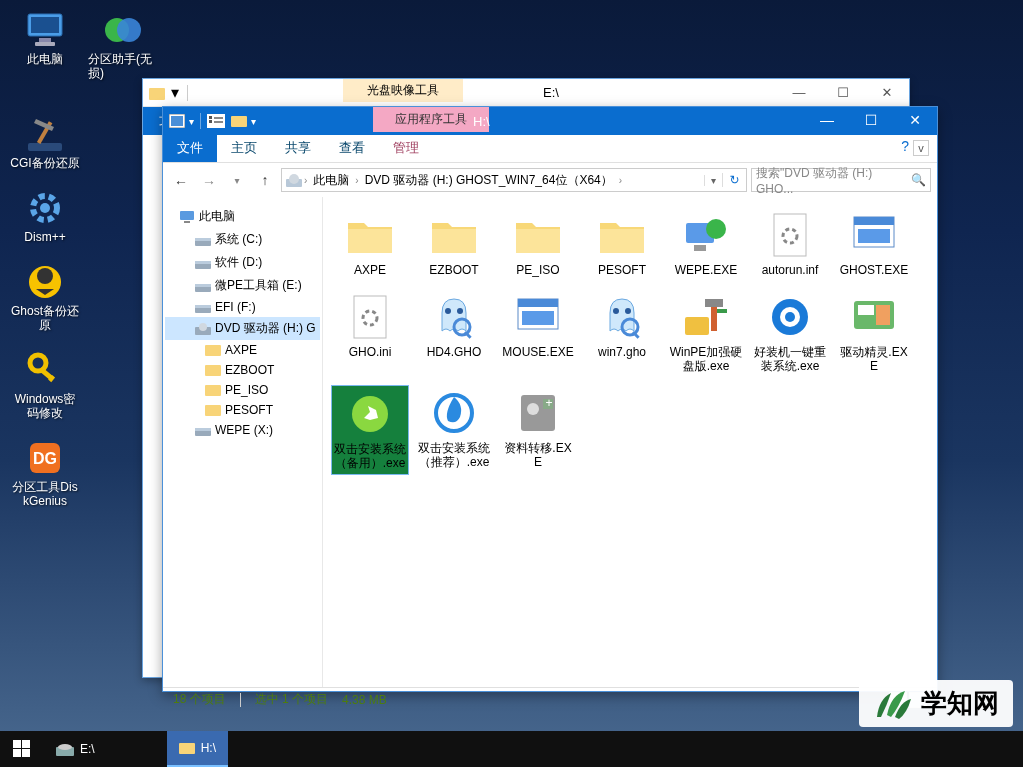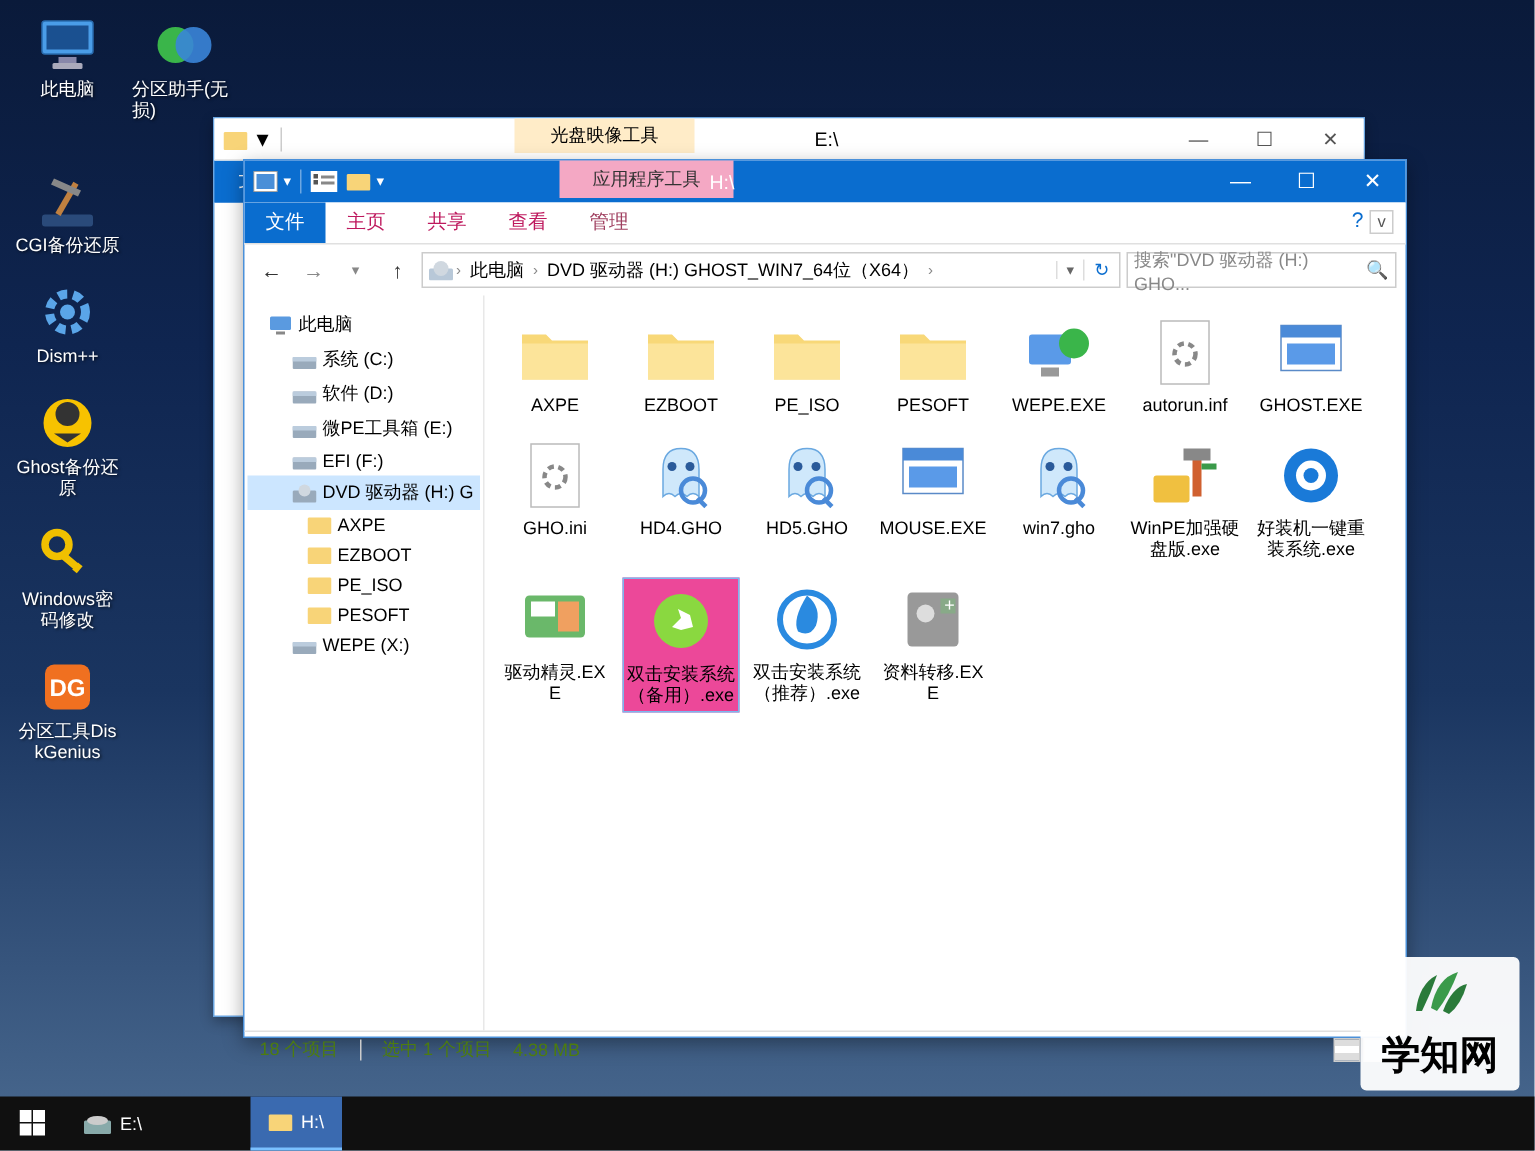--- a/index.html
+++ b/index.html
@@ -23,21 +23,21 @@
 
 
 .window { position: absolute; top: 106px; left: 162px; width: 776px; height: 586px; background: #fff; border: 1px solid #4a90d9; box-shadow: 0 4px 12px rgba(0,0,0,0.35); }
 .titlebar2 { height: 28px; background: #0a6dcf; display: flex; align-items: center; padding-left: 6px; position: relative; }
 .titlebar2 .tool-tab2 { position: absolute; left: 210px; top: 0; background: #f4a8c4; padding: 4px 22px; font-size: 12px; color: #333; }
 .titlebar2 .title-h { position: absolute; left: 310px; color: #fff; font-size: 13px; }
 .titlebar2 .win-controls { position: absolute; right: 0; top: 0; display: flex; }
 .titlebar2 .win-btn { width: 44px; height: 26px; text-align: center; font-size: 14px; color: #fff; line-height: 26px; font-weight: 300; }
 
 .ribbon-tabs { height: 28px; background: #fff; display: flex; border-bottom: 1px solid #e0e0e0; position: relative; }
-.ribbon-tabs .tab { padding: 4px 14px; font-size: 13px; color: #be185d; }
+.ribbon-tabs .tab { padding: 4px 14px; font-size: 13px; color: #0c4a6e; }
 .ribbon-tabs .tab.file { background: #0a6dcf; color: #fff; }
 .ribbon-tabs .tab.manage { color: #a04060; }
 .ribbon-tabs .expander { position: absolute; right: 8px; top: 5px; font-size: 11px; color: #555; width: 16px; height: 16px; border: 1px solid #ccc; text-align: center; line-height: 14px; }
 .ribbon-tabs .help { position: absolute; right: 28px; top: 3px; font-size: 14px; color: #0a6dcf; }
 
 .addr-row { height: 34px; display: flex; align-items: center; padding: 4px 6px; gap: 4px; }
 .nav-btn { width: 24px; height: 24px; display: flex; align-items: center; justify-content: center; color: #888; font-size: 14px; }
 .nav-btn.active { color: #333; }
 .addr-bar { flex: 1; height: 24px; border: 1px solid #ccc; display: flex; align-items: center; font-size: 12px; padding-left: 4px; }
 .addr-bar .part { padding: 0 4px; }
@@ -49,36 +49,36 @@
 .content-row { display: flex; height: 490px; }
 .tree { width: 160px; border-right: 1px solid #e8e8e8; padding: 8px 2px; font-size: 12px; overflow: hidden; }
 .tree .node { display: flex; align-items: center; padding: 3px 2px 3px 14px; white-space: nowrap; gap: 4px; }
 .tree .node.selected { background: #cce6ff; }
 .tree .sub { padding-left: 30px; }
 .tree .sub2 { padding-left: 40px; }
 .tree-icon { width: 16px; height: 14px; }
 
 .files { flex: 1; padding: 10px 8px; display: flex; flex-wrap: wrap; align-content: flex-start; gap: 8px 6px; }
 .file-item { width: 78px; text-align: center; font-size: 12px; padding: 4px 2px; }
-.file-item.selected { background: #ec4899; border: 1px solid #7ab8ef; }
+.file-item.selected { background: #15803d; border: 1px solid #7ab8ef; }
 .file-item .icon64 { width: 56px; height: 48px; margin: 0 auto 4px; display: flex; align-items: center; justify-content: center; }
 .file-item .fname { line-height: 14px; word-break: break-all; }
 
 .statusbar { height: 24px; border-top: 1px solid #e0e0e0; font-size: 12px; display: flex; align-items: center; padding: 0 10px; color: #4d7c0f; gap: 14px; }
 .statusbar .view-icons { margin-left: auto; display: flex; gap: 2px; }
 .statusbar .v-icon { width: 18px; height: 16px; border: 1px solid #ccc; }
 
 
 .taskbar { position: absolute; bottom: 0; left: 0; right: 0; height: 36px; background: #101010; display: flex; align-items: center; }
 .start-btn { width: 44px; height: 36px; display: flex; align-items: center; justify-content: center; }
 .task-btn { height: 36px; padding: 0 12px; display: flex; align-items: center; color: #fff; font-size: 12px; gap: 6px; }
 .task-btn.active { background: #3a6ab0; border-bottom: 2px solid #7ac0ff; }
 
 
-.watermark { position: absolute; right: 10px; bottom: 40px; background: rgba(255,255,255,0.95); padding: 6px 14px; display: flex; align-items: center; gap: 8px; font-size: 26px; font-weight: bold; border-radius: 4px; flex-direction: column; }
+.watermark { position: absolute; right: 10px; bottom: 40px; background: rgba(255,255,255,0.95); padding: 6px 14px; display: flex; align-items: center; gap: 8px; font-size: 26px; font-weight: bold; border-radius: 4px; }
 .watermark .leaf { width: 40px; height: 34px; }
 
 
 .num-label { position: absolute; top: 646px; left: 147px; color: #fff; font-size: 12px; text-shadow: 1px 1px 2px rgba(0,0,0,0.7); }
 
 svg { display: block; }
 </style>
 </head>
 <body>
 
@@ -397,32 +397,20 @@
               <circle cx="16" cy="16" r="3" fill="#2a5a9a"></circle>
               <circle cx="28" cy="16" r="3" fill="#2a5a9a"></circle>
               <circle cx="30" cy="32" r="8" fill="none" stroke="#4a8ad8" stroke-width="3"></circle>
               <rect x="34" y="36" width="8" height="3" fill="#4a8ad8" transform="rotate(45 34 36)"></rect>
             </svg>
           </div>
           <div class="fname">HD4.GHO</div>
         </div>
         <div class="file-item">
           <div class="icon64">
-            <svg width="44" height="44" viewBox="0 0 44 44">
-              <path d="M22 4 Q10 4 10 18 L10 36 Q14 32 18 36 Q22 32 26 36 Q30 32 34 36 L34 18 Q34 4 22 4 Z" fill="#cfe8fb" stroke="#6aa8e0"></path>
-              <circle cx="16" cy="16" r="3" fill="#2a5a9a"></circle>
-              <circle cx="28" cy="16" r="3" fill="#2a5a9a"></circle>
-              <circle cx="30" cy="32" r="8" fill="none" stroke="#4a8ad8" stroke-width="3"></circle>
-              <rect x="34" y="36" width="8" height="3" fill="#4a8ad8" transform="rotate(45 34 36)"></rect>
-            </svg>
-          </div>
-          <div class="fname">HD5.GHO</div>
-        </div>
-        <div class="file-item">
-          <div class="icon64">
             <svg width="44" height="40" viewBox="0 0 44 40">
               <rect x="2" y="2" width="40" height="30" fill="#fff" stroke="#5a8ac8"></rect>
               <rect x="2" y="2" width="40" height="8" fill="#4a8ad8"></rect>
               <rect x="6" y="14" width="32" height="14" fill="#5a9ae8"></rect>
             </svg>
           </div>
           <div class="fname">MOUSE.EXE</div>
         </div>
         <div class="file-item">
           <div class="icon64">

